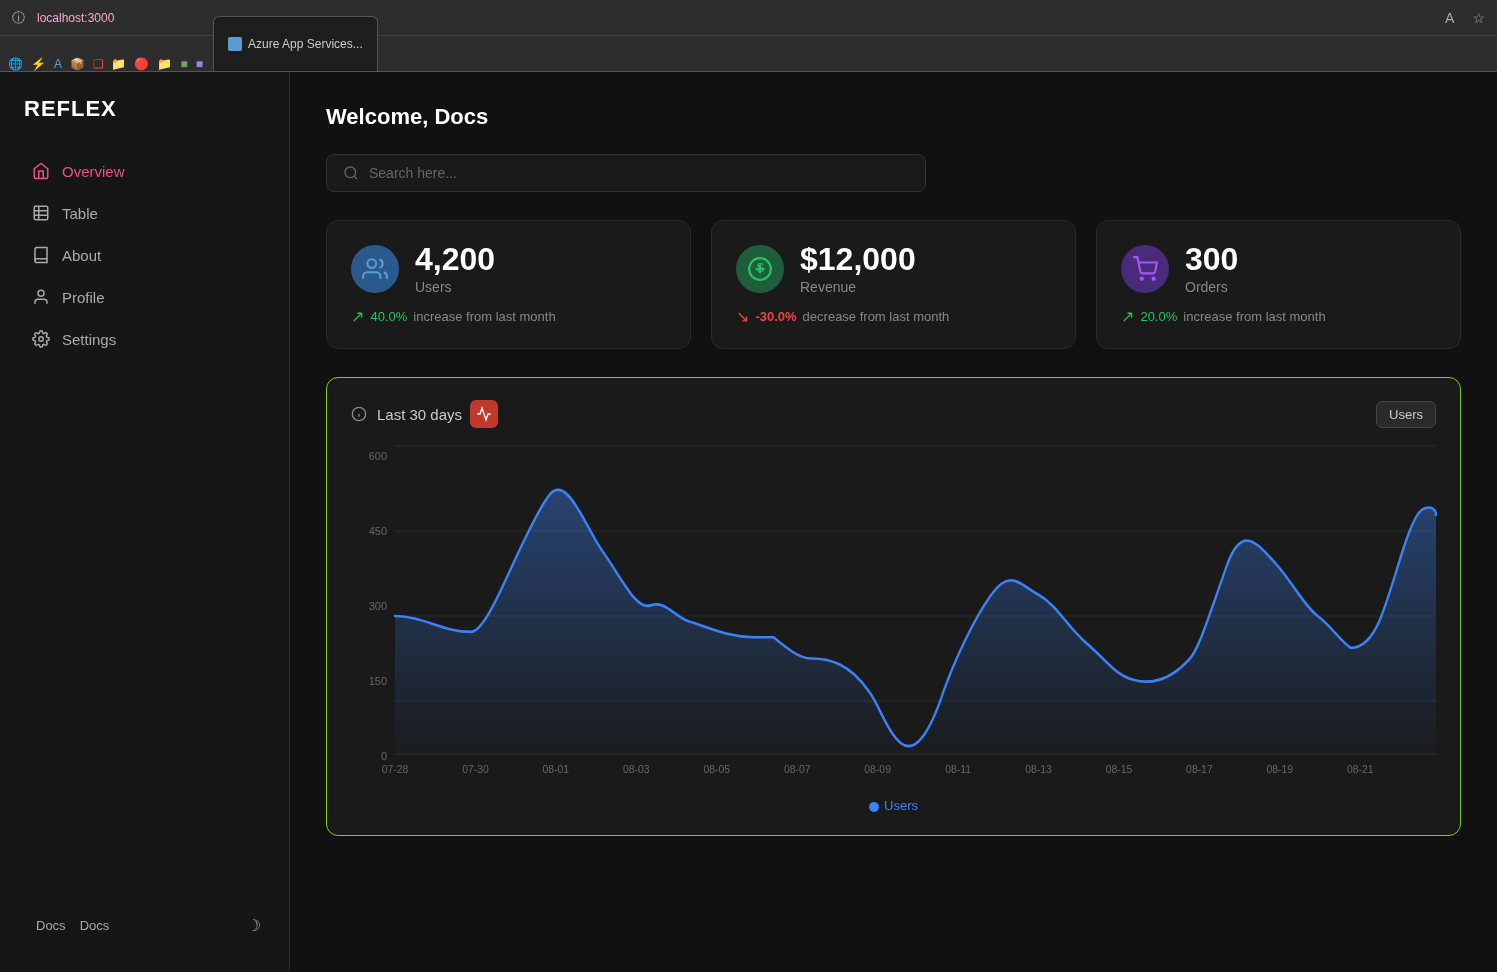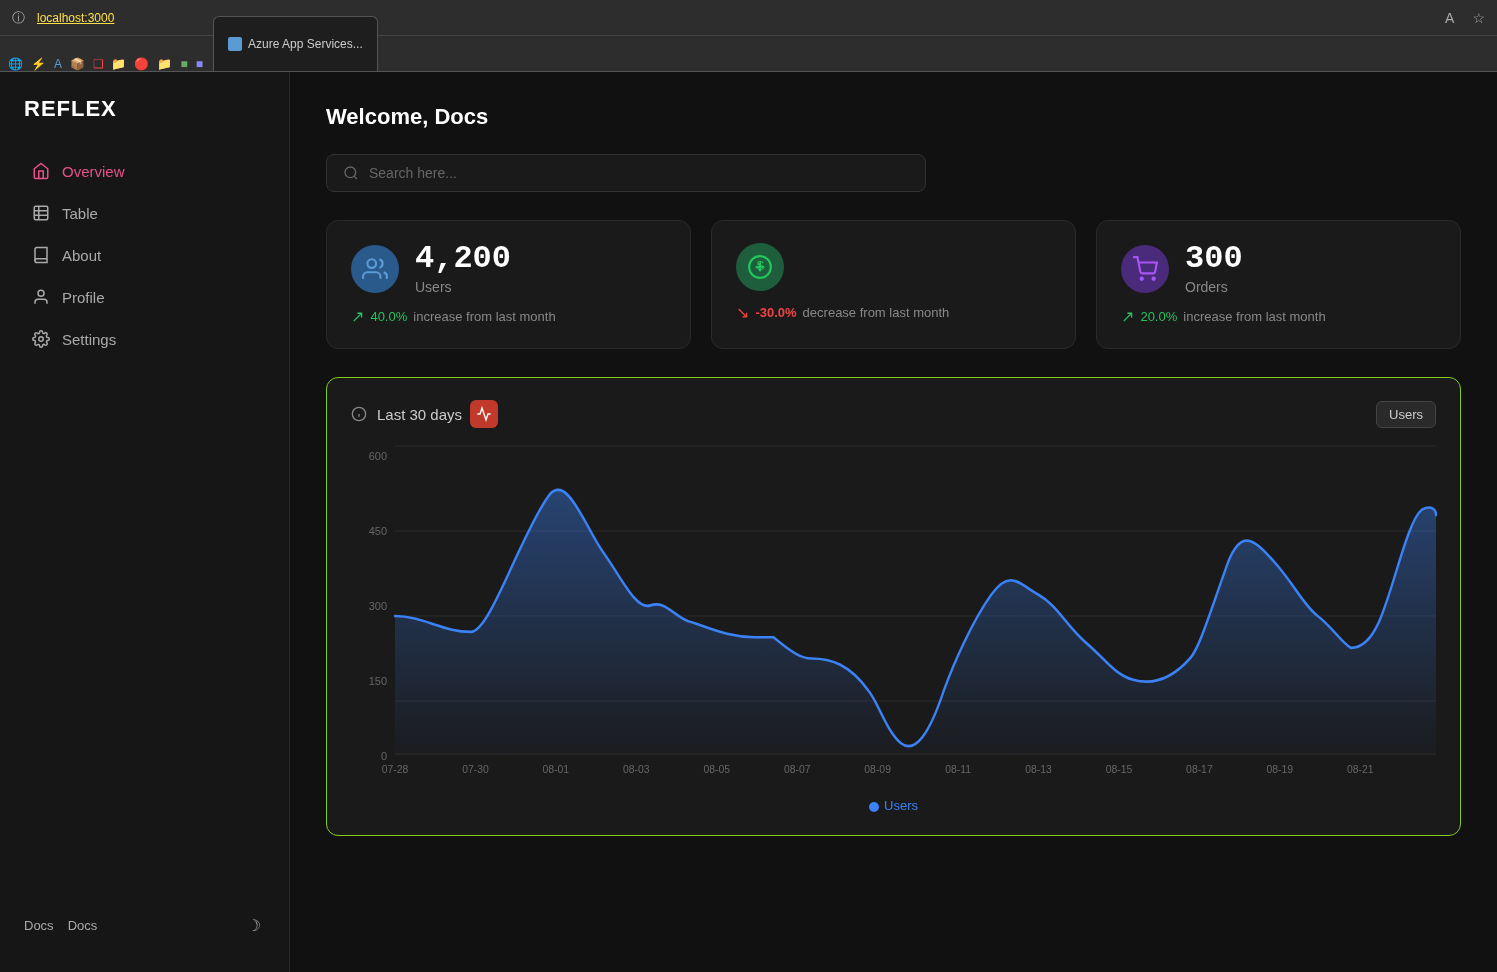--- a/index.html
+++ b/index.html
@@ -106,20 +106,21 @@
       padding: 0 24px 12px;
       display: flex;
       align-items: center;
       justify-content: space-between;
     }
     .sidebar-footer-links {
       display: flex;
       gap: 14px;
       font-size: 13px;
       color: #aaa;
+      margin-left: 12px;
     }
     .moon-icon {
       width: 22px;
       height: 22px;
       display: flex;
       align-items: center;
       justify-content: center;
       color: #aaa;
       font-size: 16px;
     }
@@ -194,21 +195,20 @@
       flex-shrink: 0;
     }
     .stat-icon-users { background: #2a5a8c; }
     .stat-icon-revenue { background: #1e5e3c; }
     .stat-icon-orders { background: #4a2a7a; }
     .stat-value {
       font-size: 32px;
       font-weight: 700;
       color: #ffffff;
       line-height: 1;
-      font-family: Liberation Mono, monospace;
     }
     .stat-label {
       font-size: 14px;
       color: #888;
       margin-top: 4px;
     }
     .stat-change {
       font-size: 13px;
       display: flex;
       align-items: center;
@@ -296,21 +296,21 @@
     .chart-area-fill {
       fill: url(#areaGradient);
     }
   </style>
 </head>
 <body>
 
 <div class="browser-bar">
   <div class="browser-icons">
     <span style="color:#aaa; font-size:13px;">ⓘ</span>
-    <span style="color:#fde047; font-size:12px; margin-left:6px;text-decoration:underline;">localhost:3000</span>
+    <span style="color:#f9a8d4; font-size:12px; margin-left:6px;">localhost:3000</span>
   </div>
   <div style="flex:1"></div>
   <span style="font-size:14px; color:#aaa;">A</span>
   <span style="font-size:14px; color:#aaa; margin-left:8px;">☆</span>
 </div>
 
 <div class="tab-bar">
   <div style="display:flex; align-items:center; gap:8px; margin-right:10px;">
 
     <span style="font-size:12px;">🌐</span>
@@ -433,20 +433,24 @@
 
       <div class="stat-card">
         <div class="stat-card-header">
           <div class="stat-icon stat-icon-revenue">
             <svg width="26" height="26" viewBox="0 0 24 24" fill="none" stroke="#22c55e" stroke-width="2">
               <circle cx="12" cy="12" r="10"></circle>
               <line x1="12" y1="8" x2="12" y2="16"></line>
               <line x1="8" y1="12" x2="16" y2="12"></line>
               <text x="9" y="15" fill="#22c55e" font-size="12" stroke="none">$</text>
             </svg>
+          </div>
+          <div>
+            <div class="stat-value">$12,000</div>
+            <div class="stat-label">Revenue</div>
           </div>
         </div>
         <div class="stat-change negative">
           <span style="color:#ef4444; font-size:16px;">↘</span>
           <span class="change-pct negative">-30.0%</span>
           <span>decrease from last month</span>
         </div>
       </div>
 
       <div class="stat-card">

